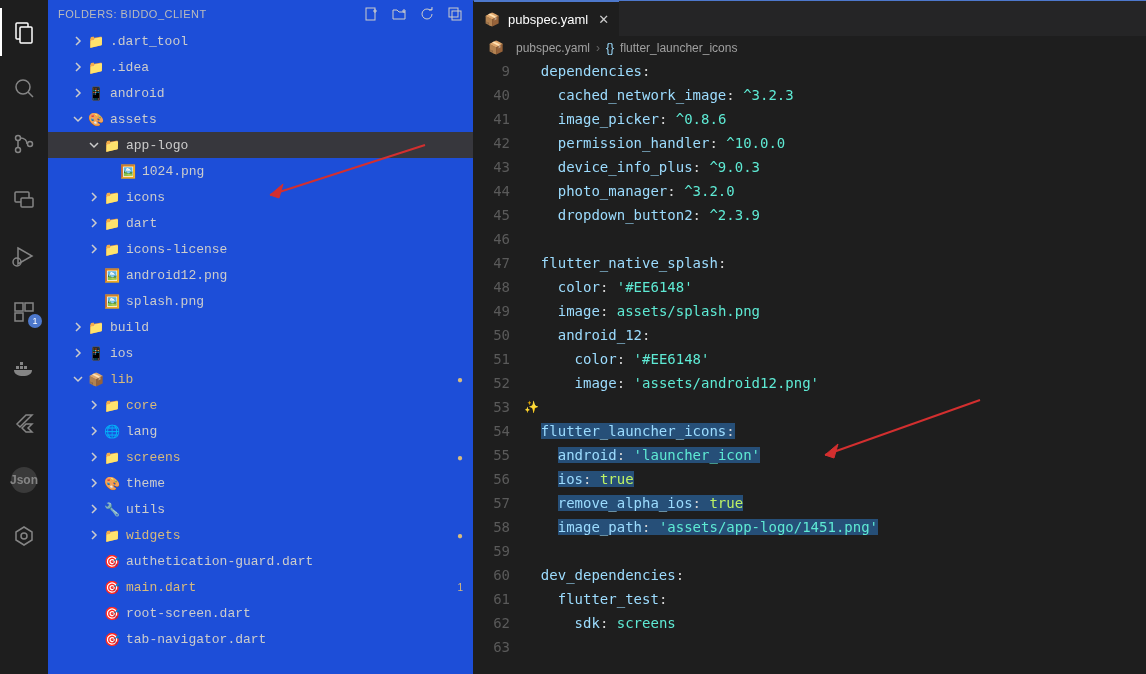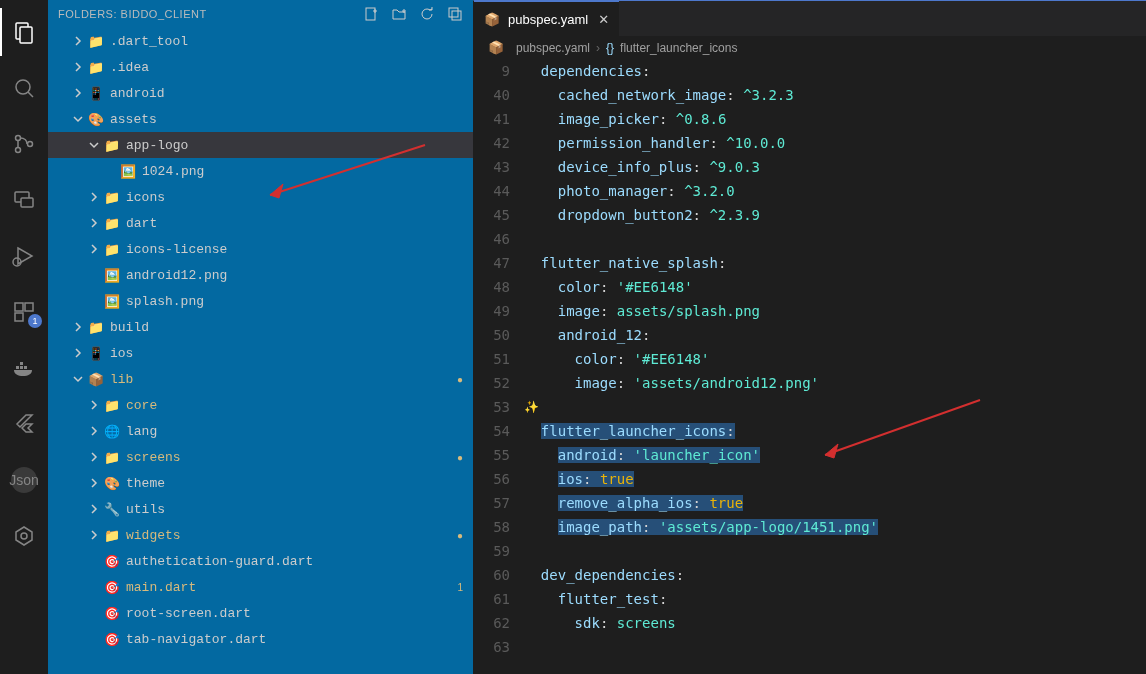--- a/index.html
+++ b/index.html
@@ -52,21 +52,21 @@
   font-size: 9px;
   min-width: 14px;
   height: 14px;
   border-radius: 7px;
   display: flex;
   align-items: center;
   justify-content: center;
 }
 .sidebar {
   width: 425px;
-  background: #0369a1;
+  background: #1d4ed8;
   display: flex;
   flex-direction: column;
 }
 .sidebar-header {
   display: flex;
   align-items: center;
   justify-content: space-between;
   padding: 6px 10px;
   font-size: 11px;
   color: #bbb;
@@ -152,21 +152,21 @@
 }
 .code-lines {
   flex: 1;
   color: #d4d4d4;
   position: relative;
 }
 .code-line { white-space: pre; height: 24px; }
 .tok-key { color: #9cdcfe; }
 .tok-str { color: #5eead4; }
 .tok-colon { color: #d4d4d4; }
-.tok-bool { color: #eab308; }
+.tok-bool { color: #bef264; }
 .sel { background: #264f78; }
 .sparkle {
   position: absolute;
   left: 0px;
   color: #d7ba7d;
   font-size: 12px;
 }
 .arrow {
   position: absolute;
   pointer-events: none;
@@ -224,21 +224,21 @@
         <rect x="12" y="10" width="3" height="3"></rect>
         <rect x="8" y="6" width="3" height="3"></rect>
         <path d="M2 14h18c0 4-4 6-9 6s-9-2-9-6z"></path>
       </svg>
   </div>
   <div class="activity-icon">
     <svg viewBox="0 0 24 24" fill="none" stroke="currentColor" stroke-width="1.5">
         <path d="M14 3L5 12l3 3L20 3h-6zM14 12l-4 4 4 4h6l-4-4 4-4h-6z"></path>
       </svg>
   </div>
-  <div class="activity-icon" style="font-size:14px;font-weight:normal;color:#858585">
+  <div class="activity-icon" style="font-size:12px;font-weight:bold;color:#858585">
     <span style="background:#3a3a3a;border-radius:50%;width:26px;height:26px;display:flex;align-items:center;justify-content:center">Json</span>
   </div>
   <div class="activity-icon">
     <svg viewBox="0 0 24 24" fill="none" stroke="currentColor" stroke-width="1.5">
         <polygon points="12,3 20,8 20,16 12,21 4,16 4,8"></polygon>
         <circle cx="12" cy="12" r="3"></circle>
       </svg>
   </div>
 </div>
 

